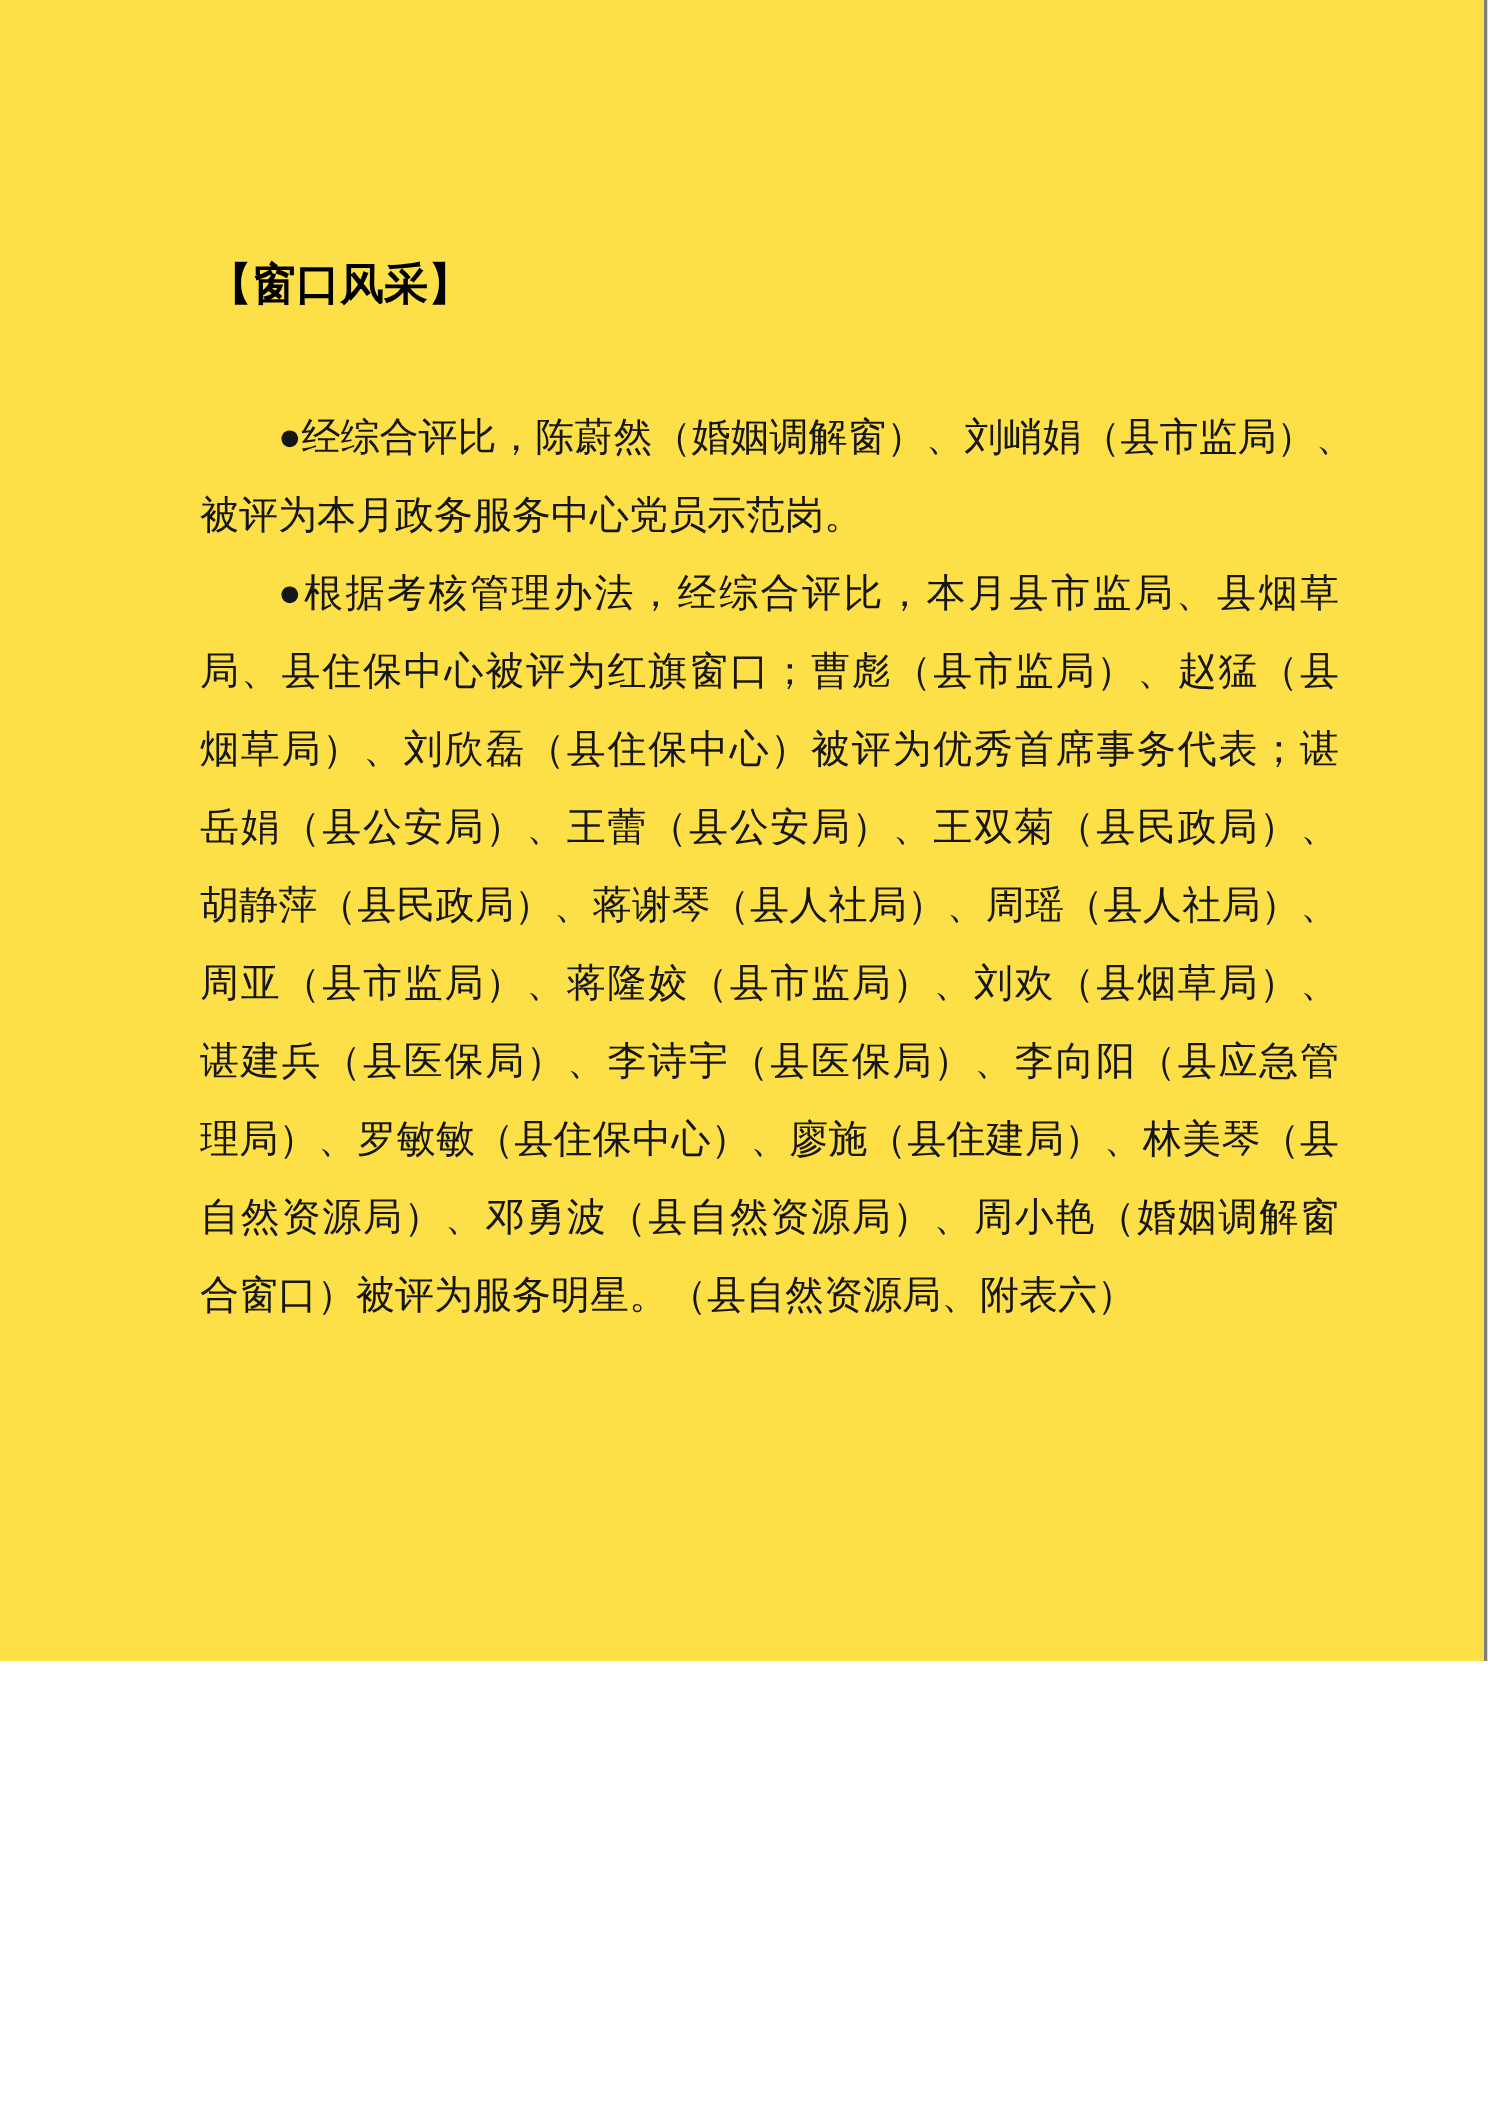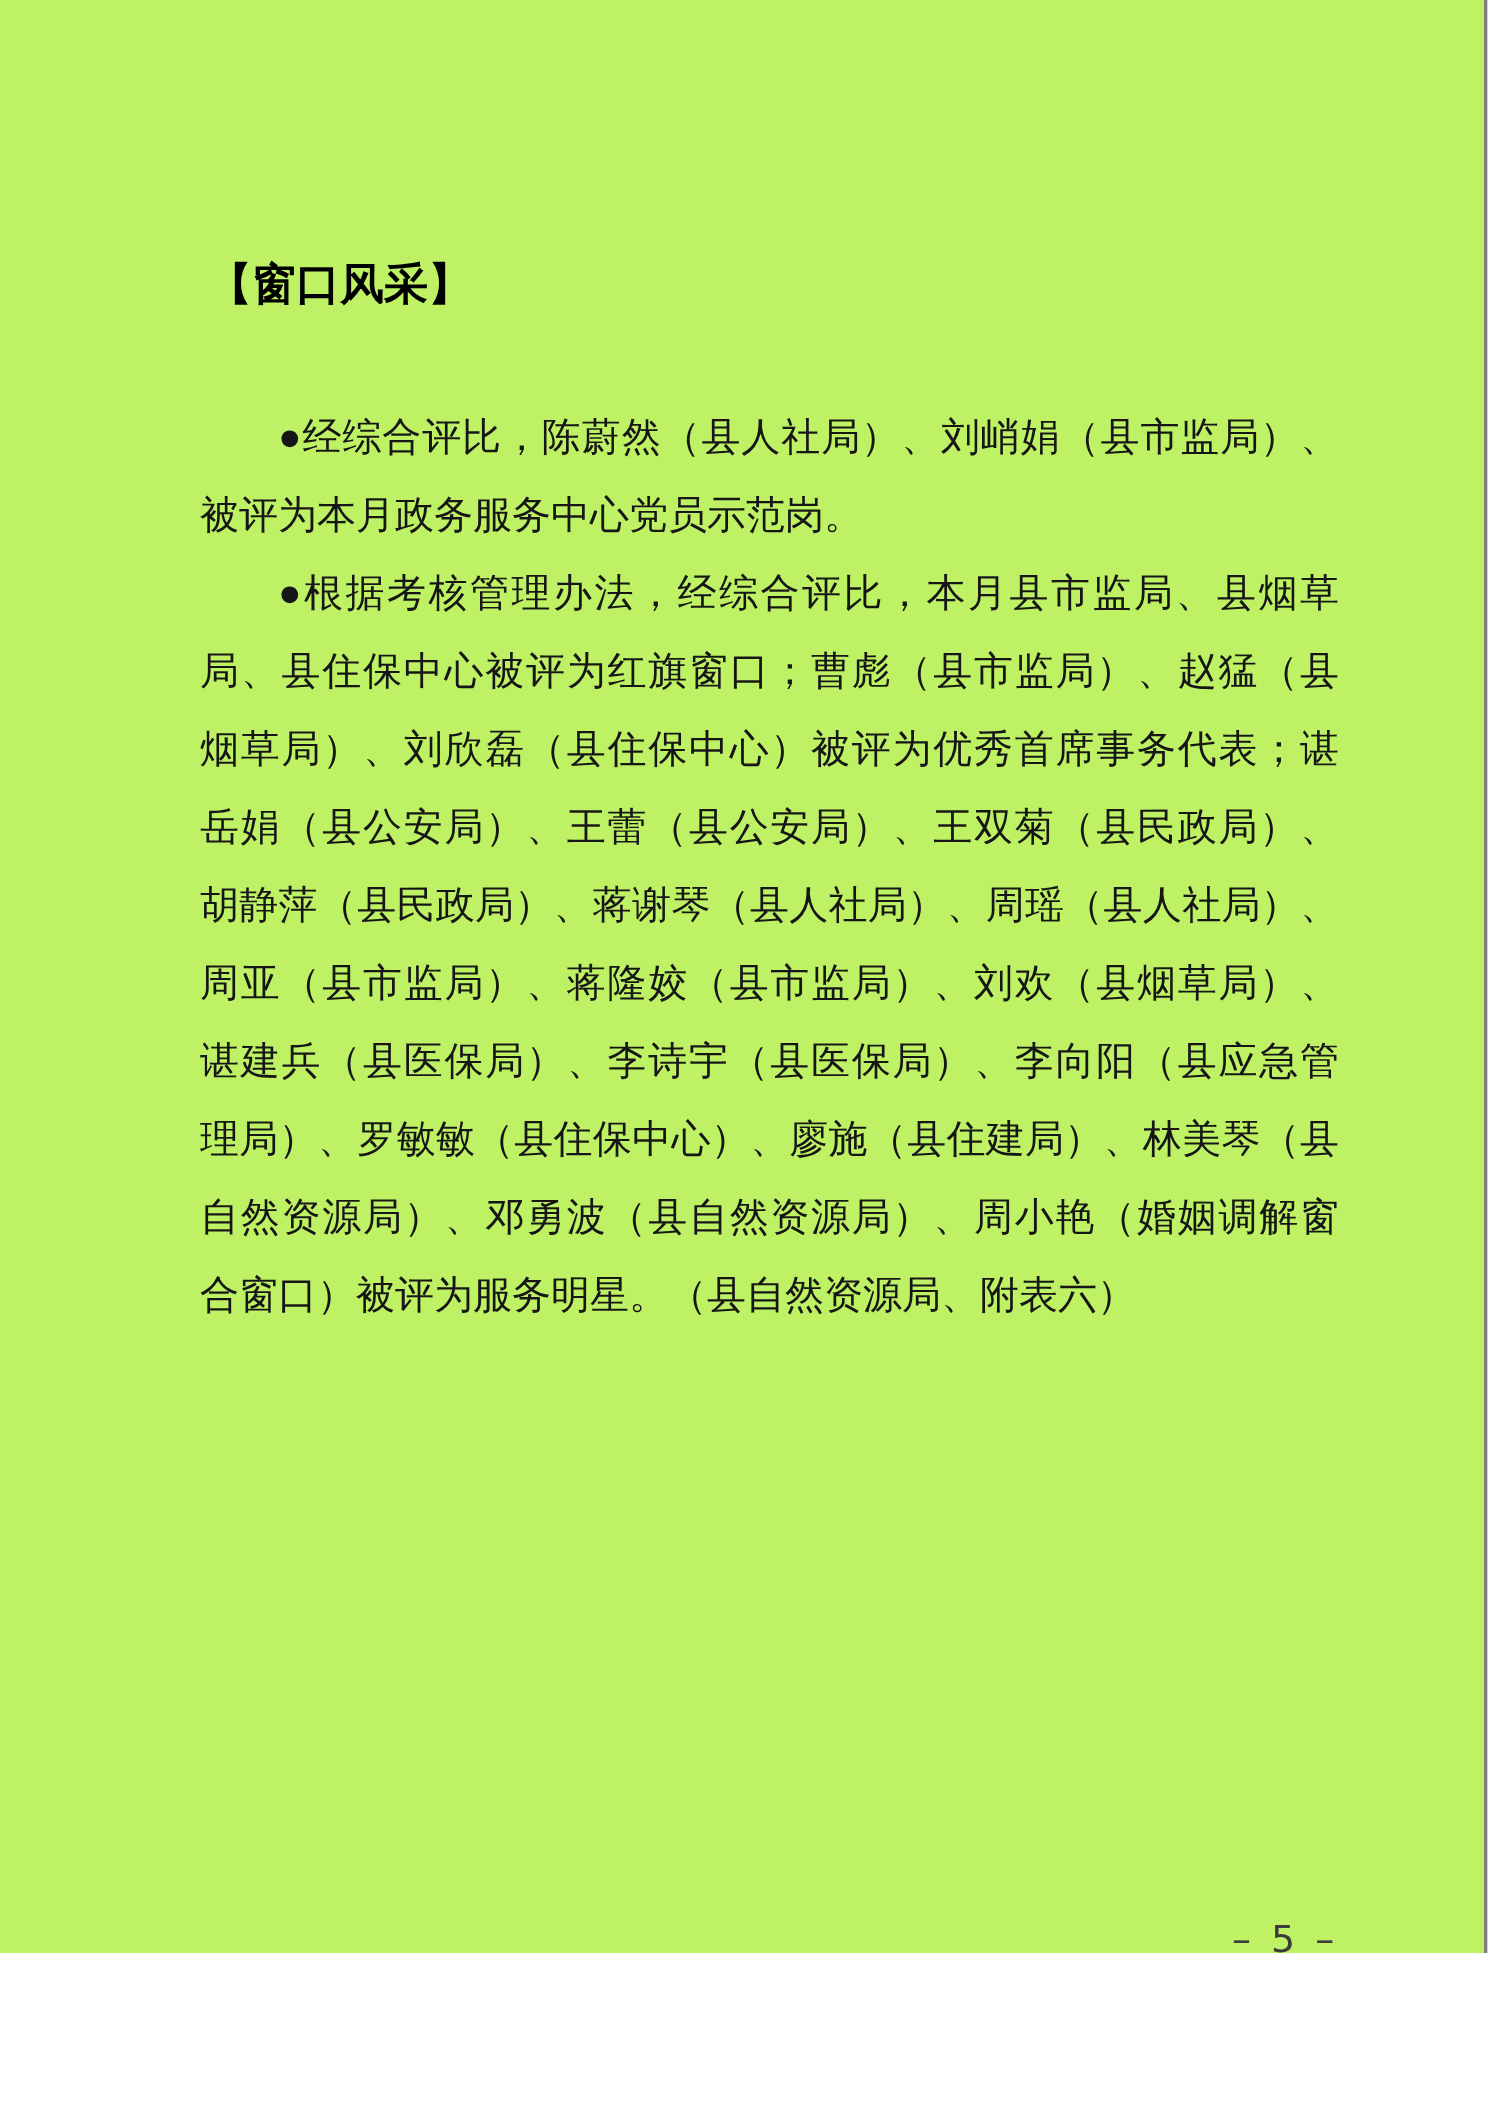--- a/index.html
+++ b/index.html
@@ -3,22 +3,22 @@
 <meta charset="utf-8">
 <style>
   html, body {
     margin: 0;
     padding: 0;
     background: #ffffff;
   }
   .page {
     position: relative;
     width: 1488px;
-    height: 1953px;
-    background: #bef264;
+    height: 1661px;
+    background: #fde047;
     overflow: hidden;
     font-family: "Liberation Serif", serif;
     color: #111111;
     text-decoration: underline;
   }
   .edge-line {
     position: absolute;
     top: 0;
     right: 1px;
     width: 3px;
@@ -76,21 +76,21 @@
 </style>
 </head>
 <body>
 
 <div class="page">
   <div class="edge-line"></div>
 
   <h1 class="section-title">【窗口风采】</h1>
 
   <div class="body-text" id="body-text">
-      <div class="line first">●经综合评比，陈蔚然（县人社局）、刘峭娟（县市监局）、</div>
+      <div class="line first">●经综合评比，陈蔚然（婚姻调解窗）、刘峭娟（县市监局）、</div>
       <div class="line last">被评为本月政务服务中心党员示范岗。</div>
       <div class="line first">●根据考核管理办法，经综合评比，本月县市监局、县烟草</div>
       <div class="line">局、县住保中心被评为红旗窗口；曹彪（县市监局）、赵猛（县</div>
       <div class="line">烟草局）、刘欣磊（县住保中心）被评为优秀首席事务代表；谌</div>
       <div class="line">岳娟（县公安局）、王蕾（县公安局）、王双菊（县民政局）、</div>
       <div class="line">胡静萍（县民政局）、蒋谢琴（县人社局）、周瑶（县人社局）、</div>
       <div class="line">周亚（县市监局）、蒋隆姣（县市监局）、刘欢（县烟草局）、</div>
       <div class="line">谌建兵（县医保局）、李诗宇（县医保局）、李向阳（县应急管</div>
       <div class="line">理局）、罗敏敏（县住保中心）、廖施（县住建局）、林美琴（县</div>
       <div class="line">自然资源局）、邓勇波（县自然资源局）、周小艳（婚姻调解窗</div>

